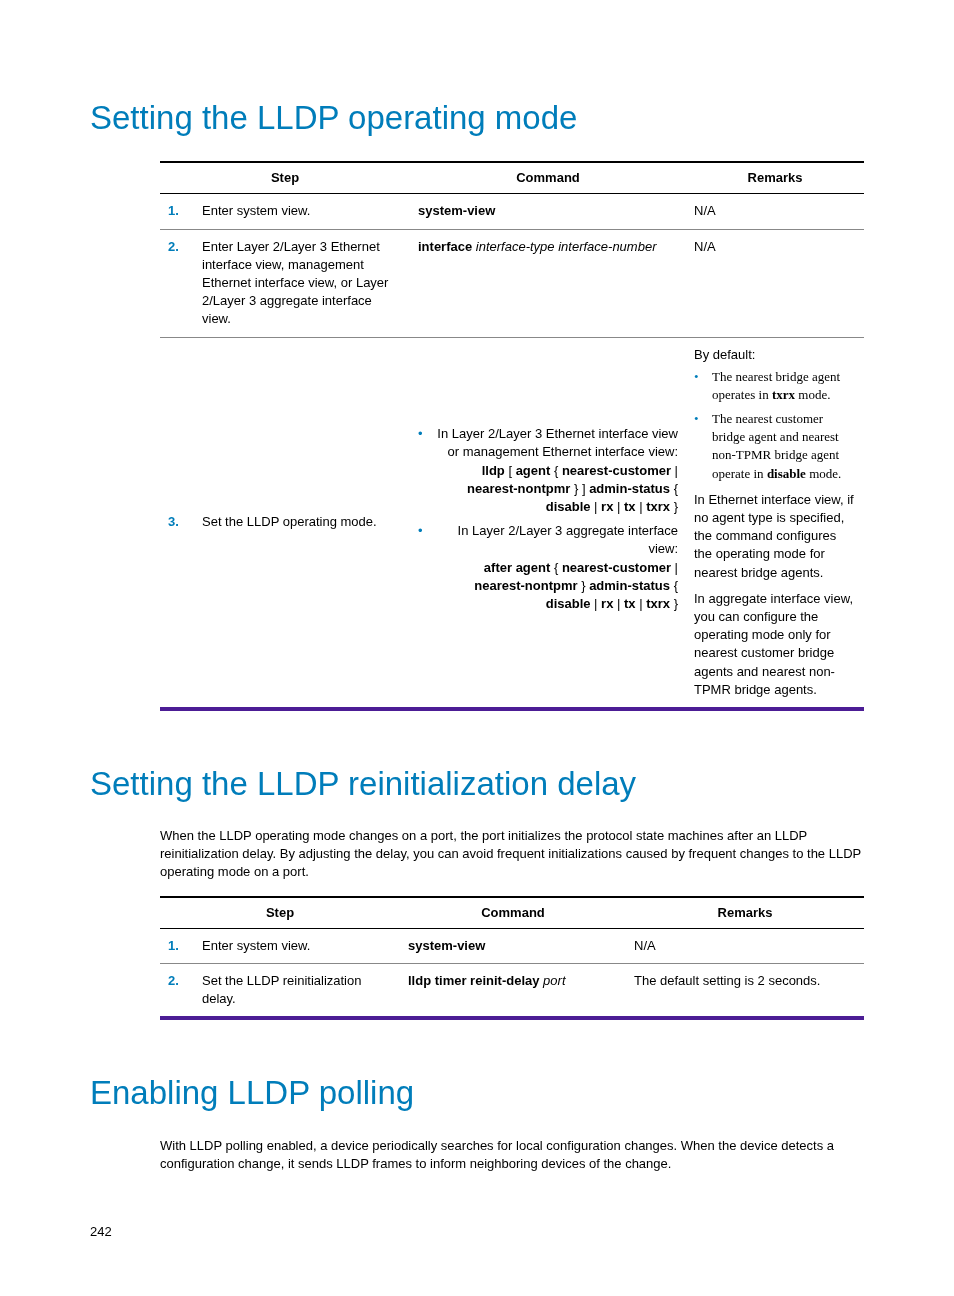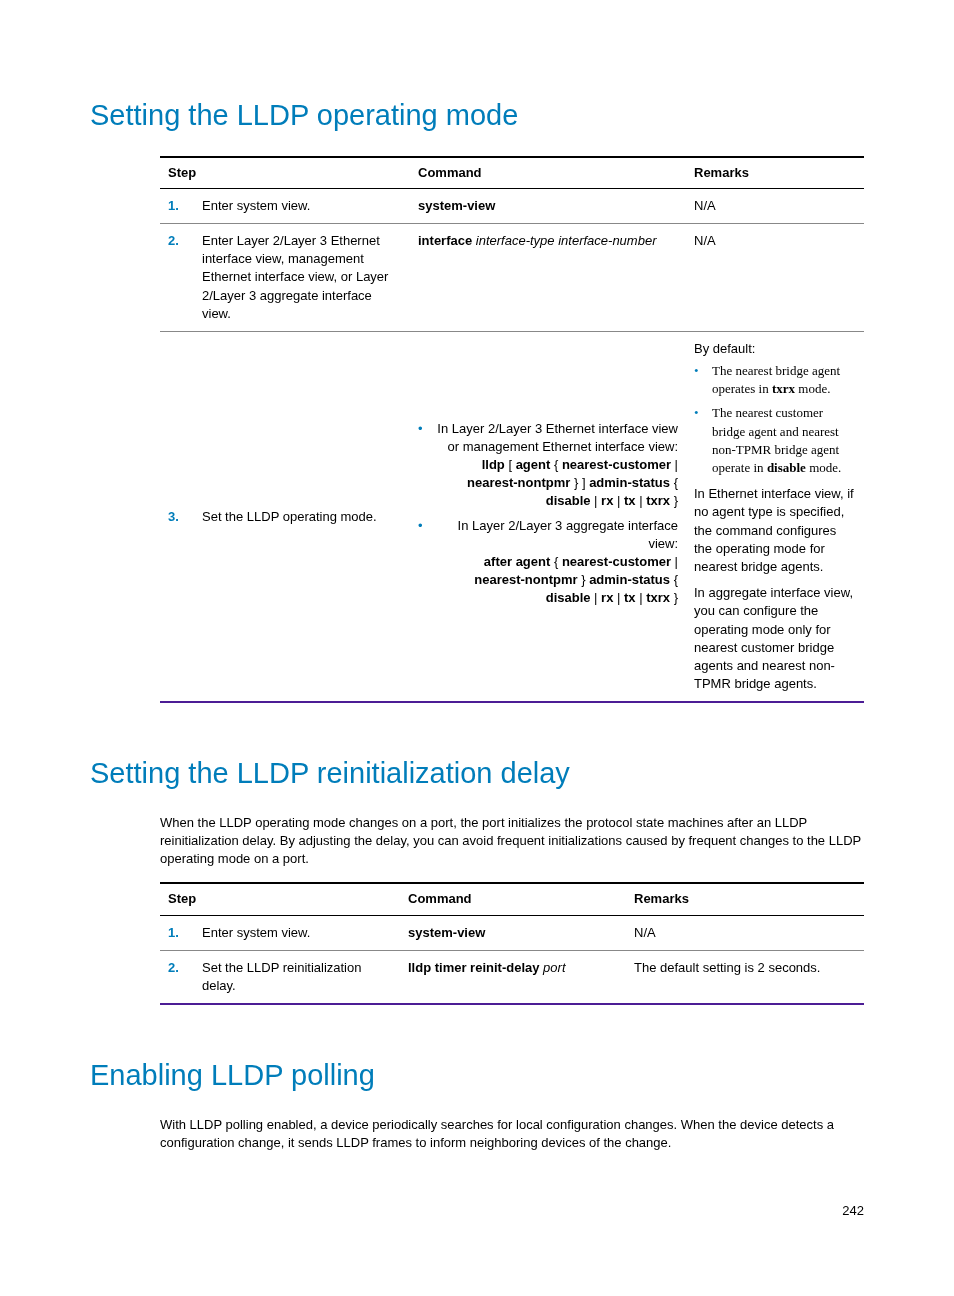--- a/index.html
+++ b/index.html
@@ -8,45 +8,45 @@
     padding: 95px 90px 40px 90px;
     width: 954px;
     box-sizing: border-box;
     color: #000;
     font-size: 13px;
     line-height: 1.4;
   }
   h2 {
     color: #007dba;
     font-weight: normal;
-    font-size: 29px;
+    font-size: 33px;
     margin: 0 0 20px 0;
   }
   .section { margin-bottom: 50px; }
   table {
     border-collapse: collapse;
     width: 100%;
     margin-left: 70px;
     width: calc(100% - 70px);
   }
   thead th {
-    text-align: left;
+    text-align: center;
     font-weight: bold;
     border-top: 2px solid #000;
     border-bottom: 1px solid #000;
     padding: 6px 8px;
     font-size: 13px;
   }
   tbody td {
     vertical-align: top;
     padding: 8px 8px;
     border-bottom: 1px solid #888;
     font-size: 13px;
   }
-  tbody tr:last-child td { border-bottom: 2px solid #4c1d95; }
+  tbody tr:last-child td { border-bottom: 4px solid #4c1d95; }
   .step-num {
     color: #007dba;
     font-weight: bold;
     white-space: nowrap;
     width: 18px;
   }
   .step-col1 { width: 200px; }
   .cmd-col { width: 260px; }
   ul.cmd {
     list-style: none;
@@ -80,21 +80,21 @@
     content: "•";
     color: #007dba;
     position: absolute;
     left: 0;
   }
   .para, .para-lead {
     margin-left: 70px;
     margin-bottom: 14px;
   }
   .page-num {
-    text-align: right;
+    text-align: left;
     margin-top: 22px;
     font-size: 13px;
   }
   .b { font-weight: bold; }
   .i { font-style: italic; }
 </style>
 </head>
 <body>
 
 <div class="section">

